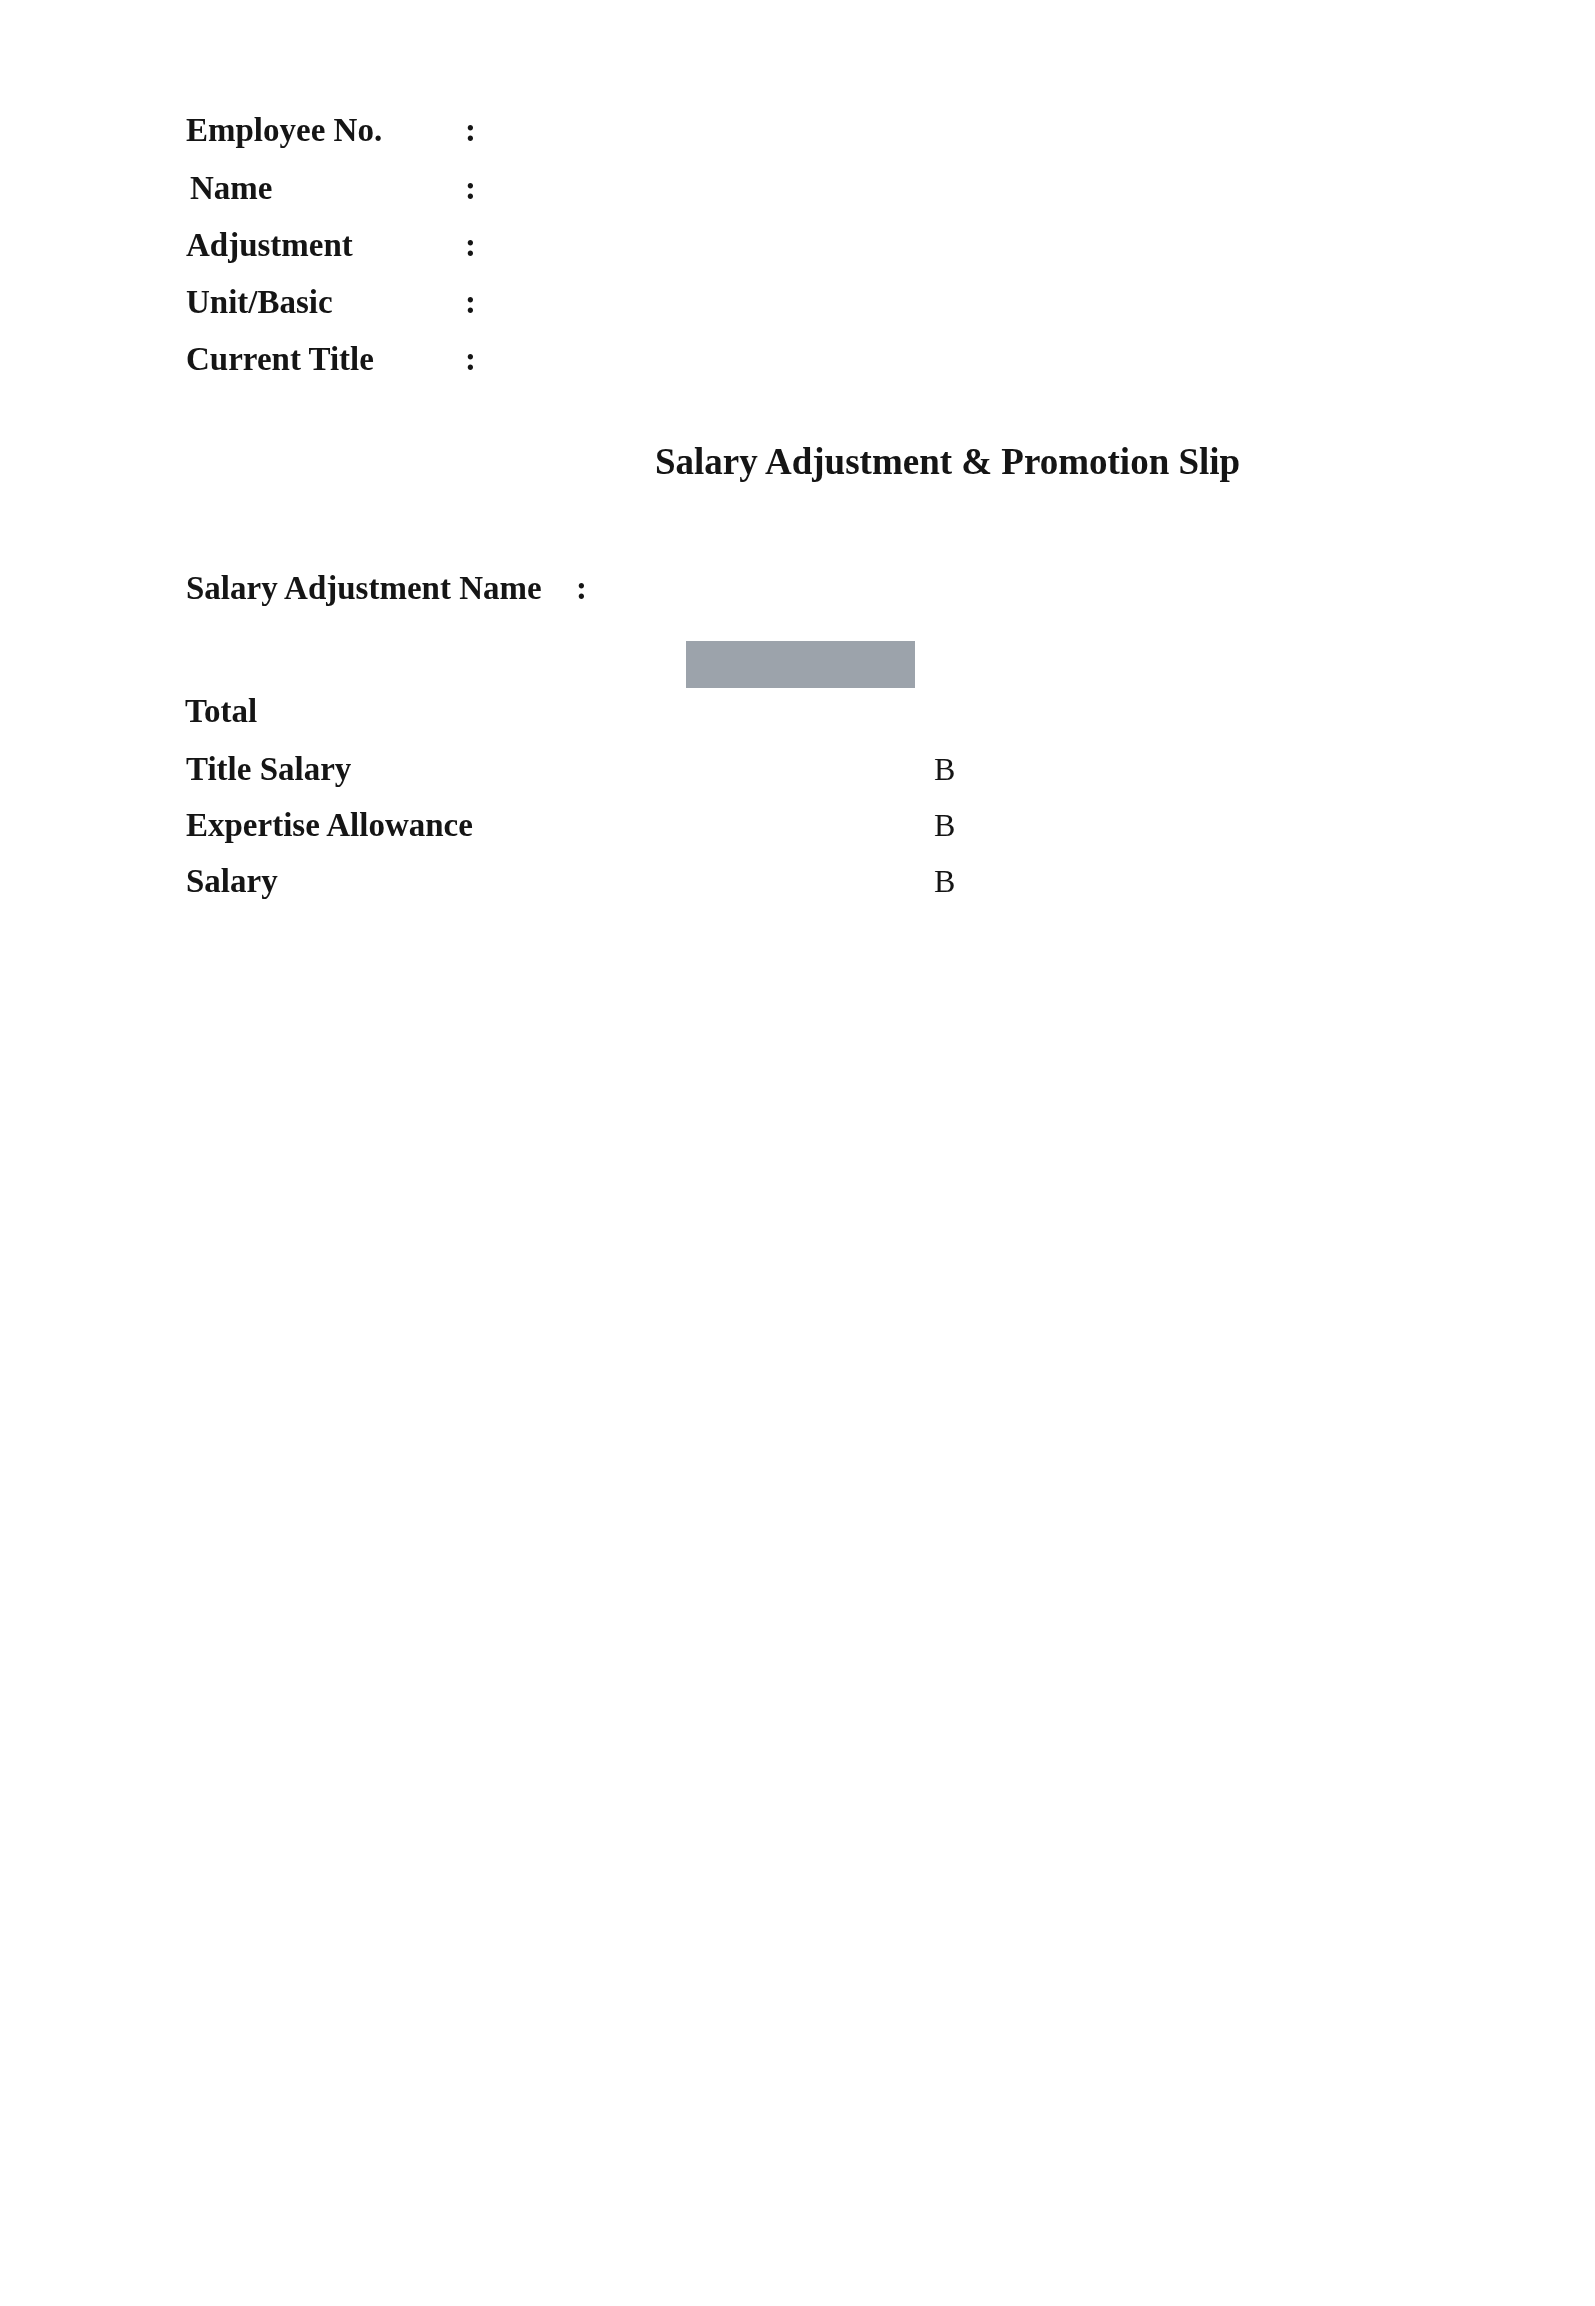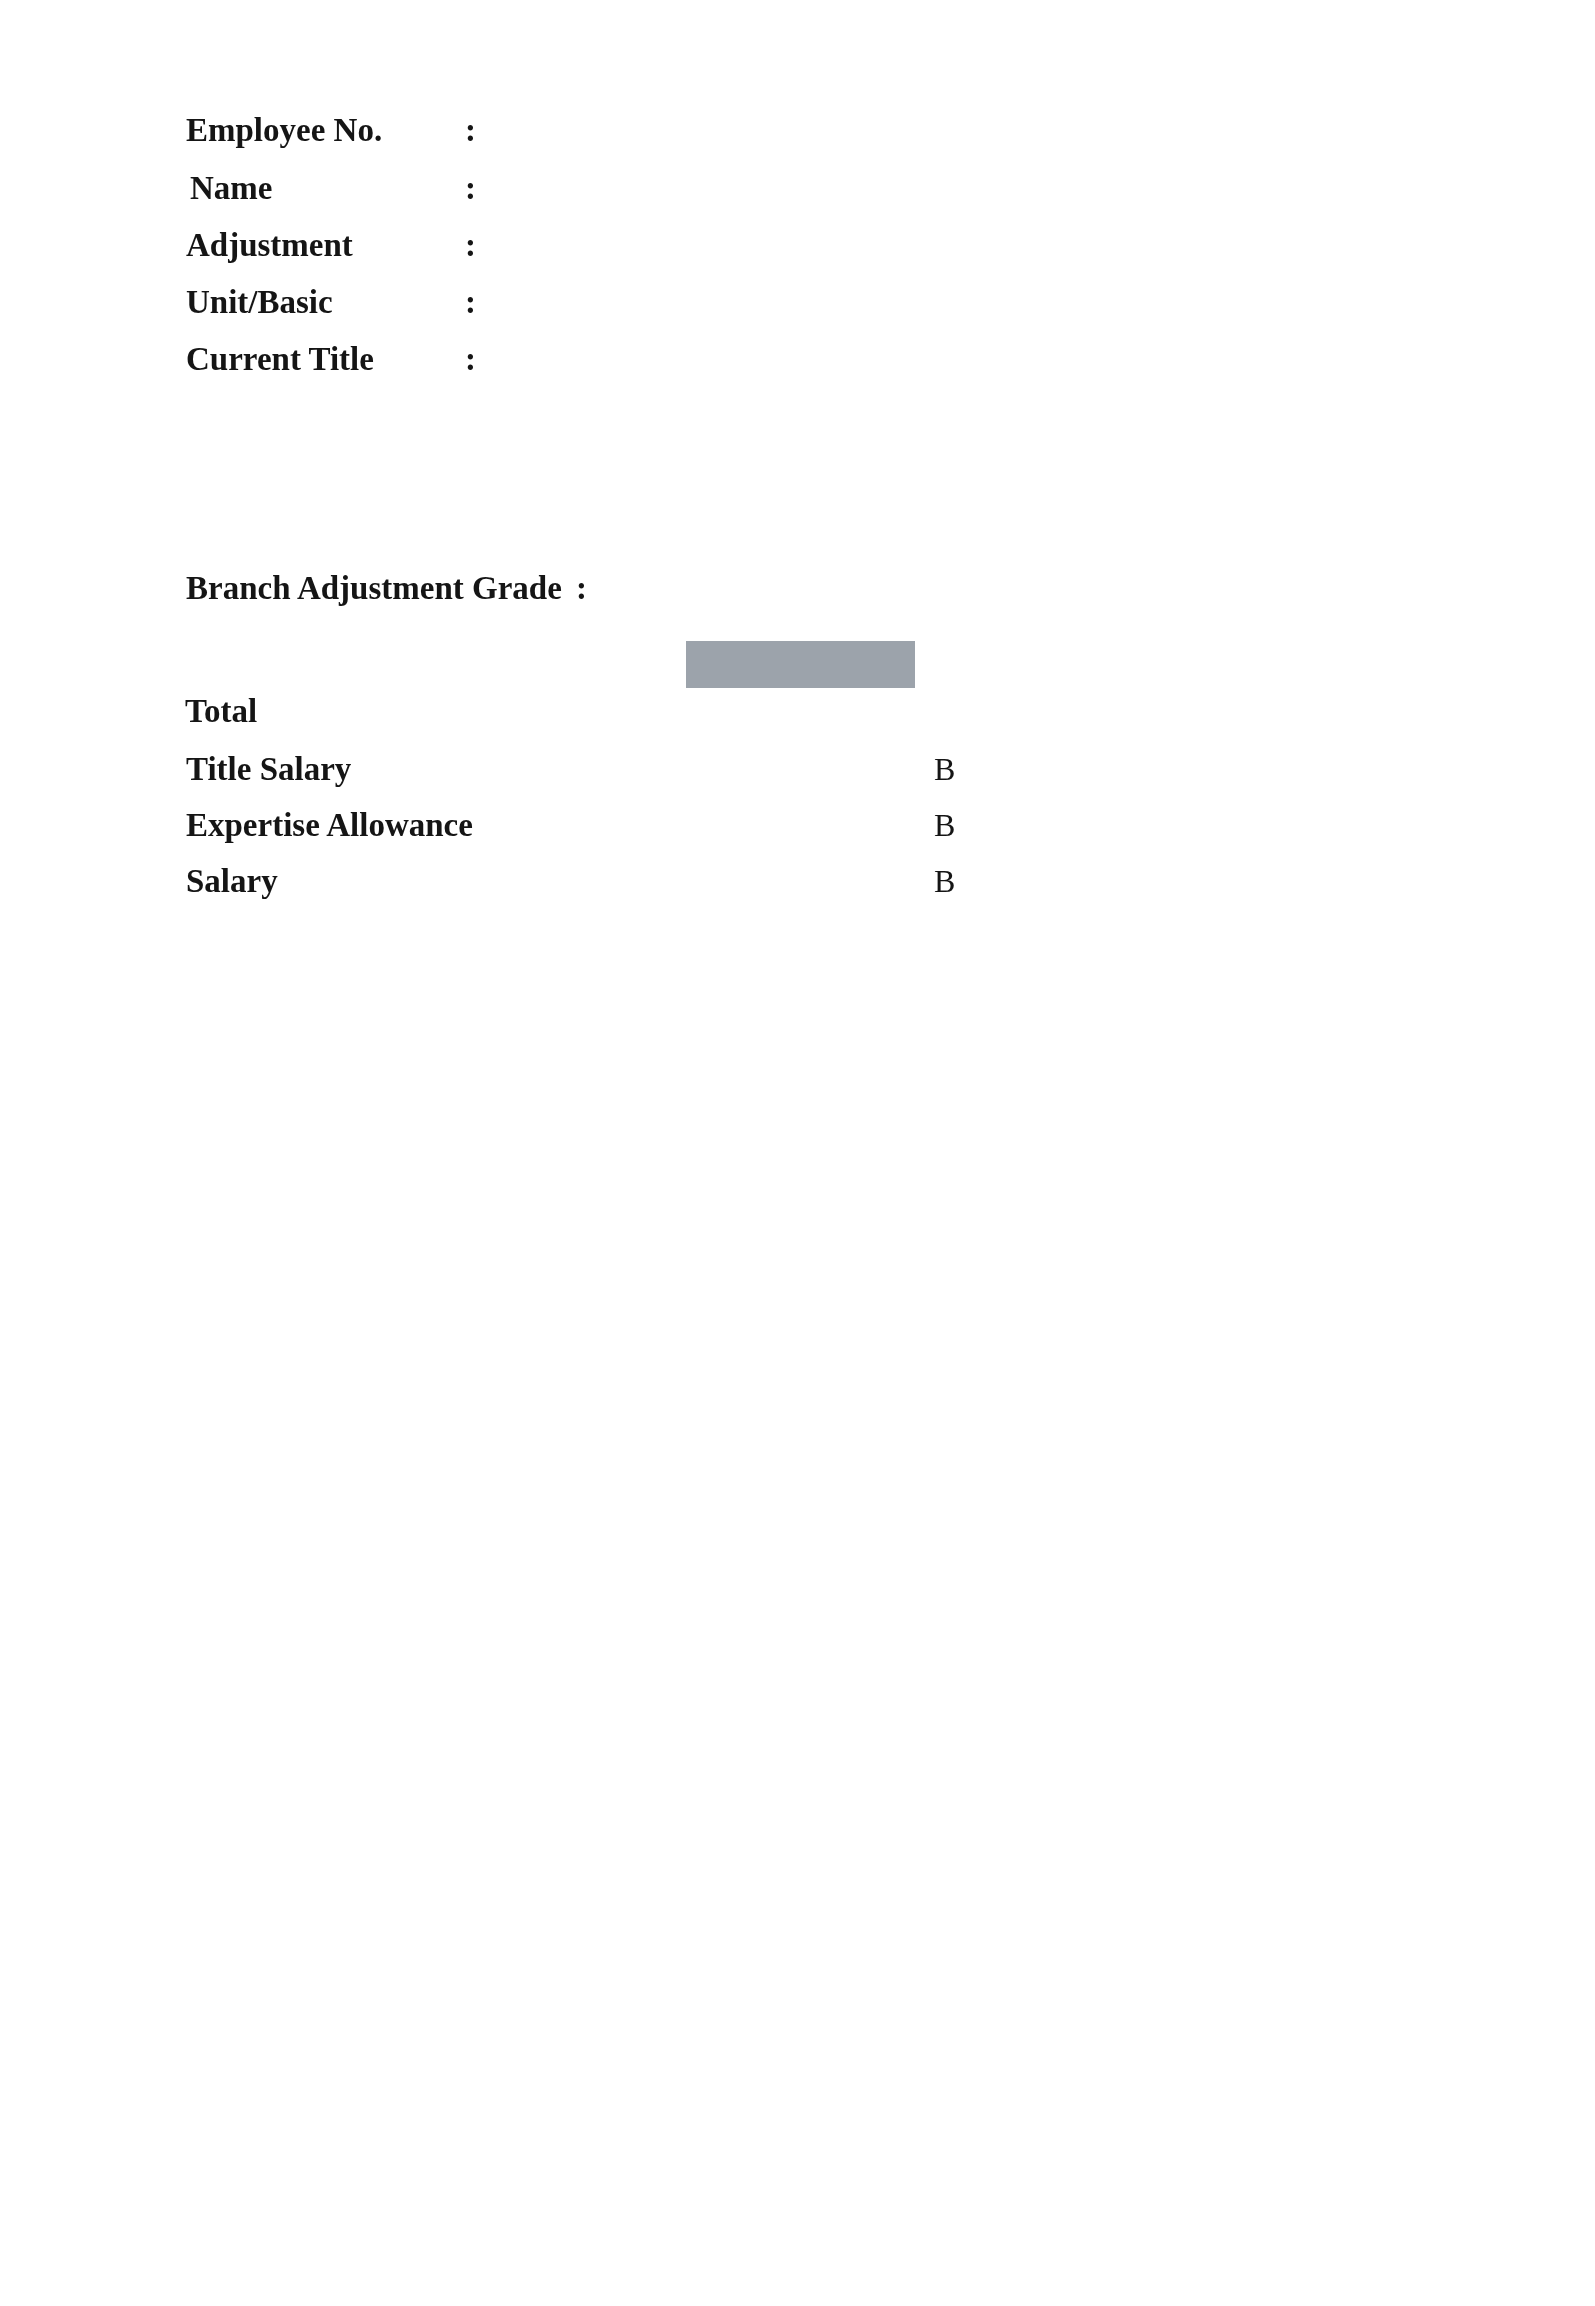--- a/index.html
+++ b/index.html
@@ -59,22 +59,23 @@
   <span class="abs val" style="left:502px; top:229px"></span>
 
   <span class="abs lbl" style="left:186px; top:286px">Unit/Basic</span>
   <span class="abs lbl" style="left:465px; top:286px">:</span>
   <span class="abs val" style="left:502px; top:286px"></span>
 
   <span class="abs lbl" style="left:186px; top:343px">Current Title</span>
   <span class="abs lbl" style="left:465px; top:343px">:</span>
   <span class="abs val" style="left:502px; top:343px"></span>
 
+  <span class="abs doc-title" style="left:655px; top:443px">Salary Adjustment &amp; Promotion Slip</span>
 
-  <span class="abs lbl" style="left:186px; top:572px">Branch Adjustment Grade</span>
+  <span class="abs lbl" style="left:186px; top:572px">Salary Adjustment Name</span>
   <span class="abs lbl" style="left:576px; top:572px">:</span>
   <span class="abs val" style="left:618px; top:572px"></span>
 
   <div class="redaction" style="background: rgb(156, 163, 171);"></div>
 
   <span class="abs lbl" style="left:185px; top:695px">Total</span>
   <span class="abs val" style="left:934px; top:695px"></span>
 
   <span class="abs lbl" style="left:186px; top:753px">Title Salary</span>
   <span class="abs val" style="left:934px; top:753px">B</span>

